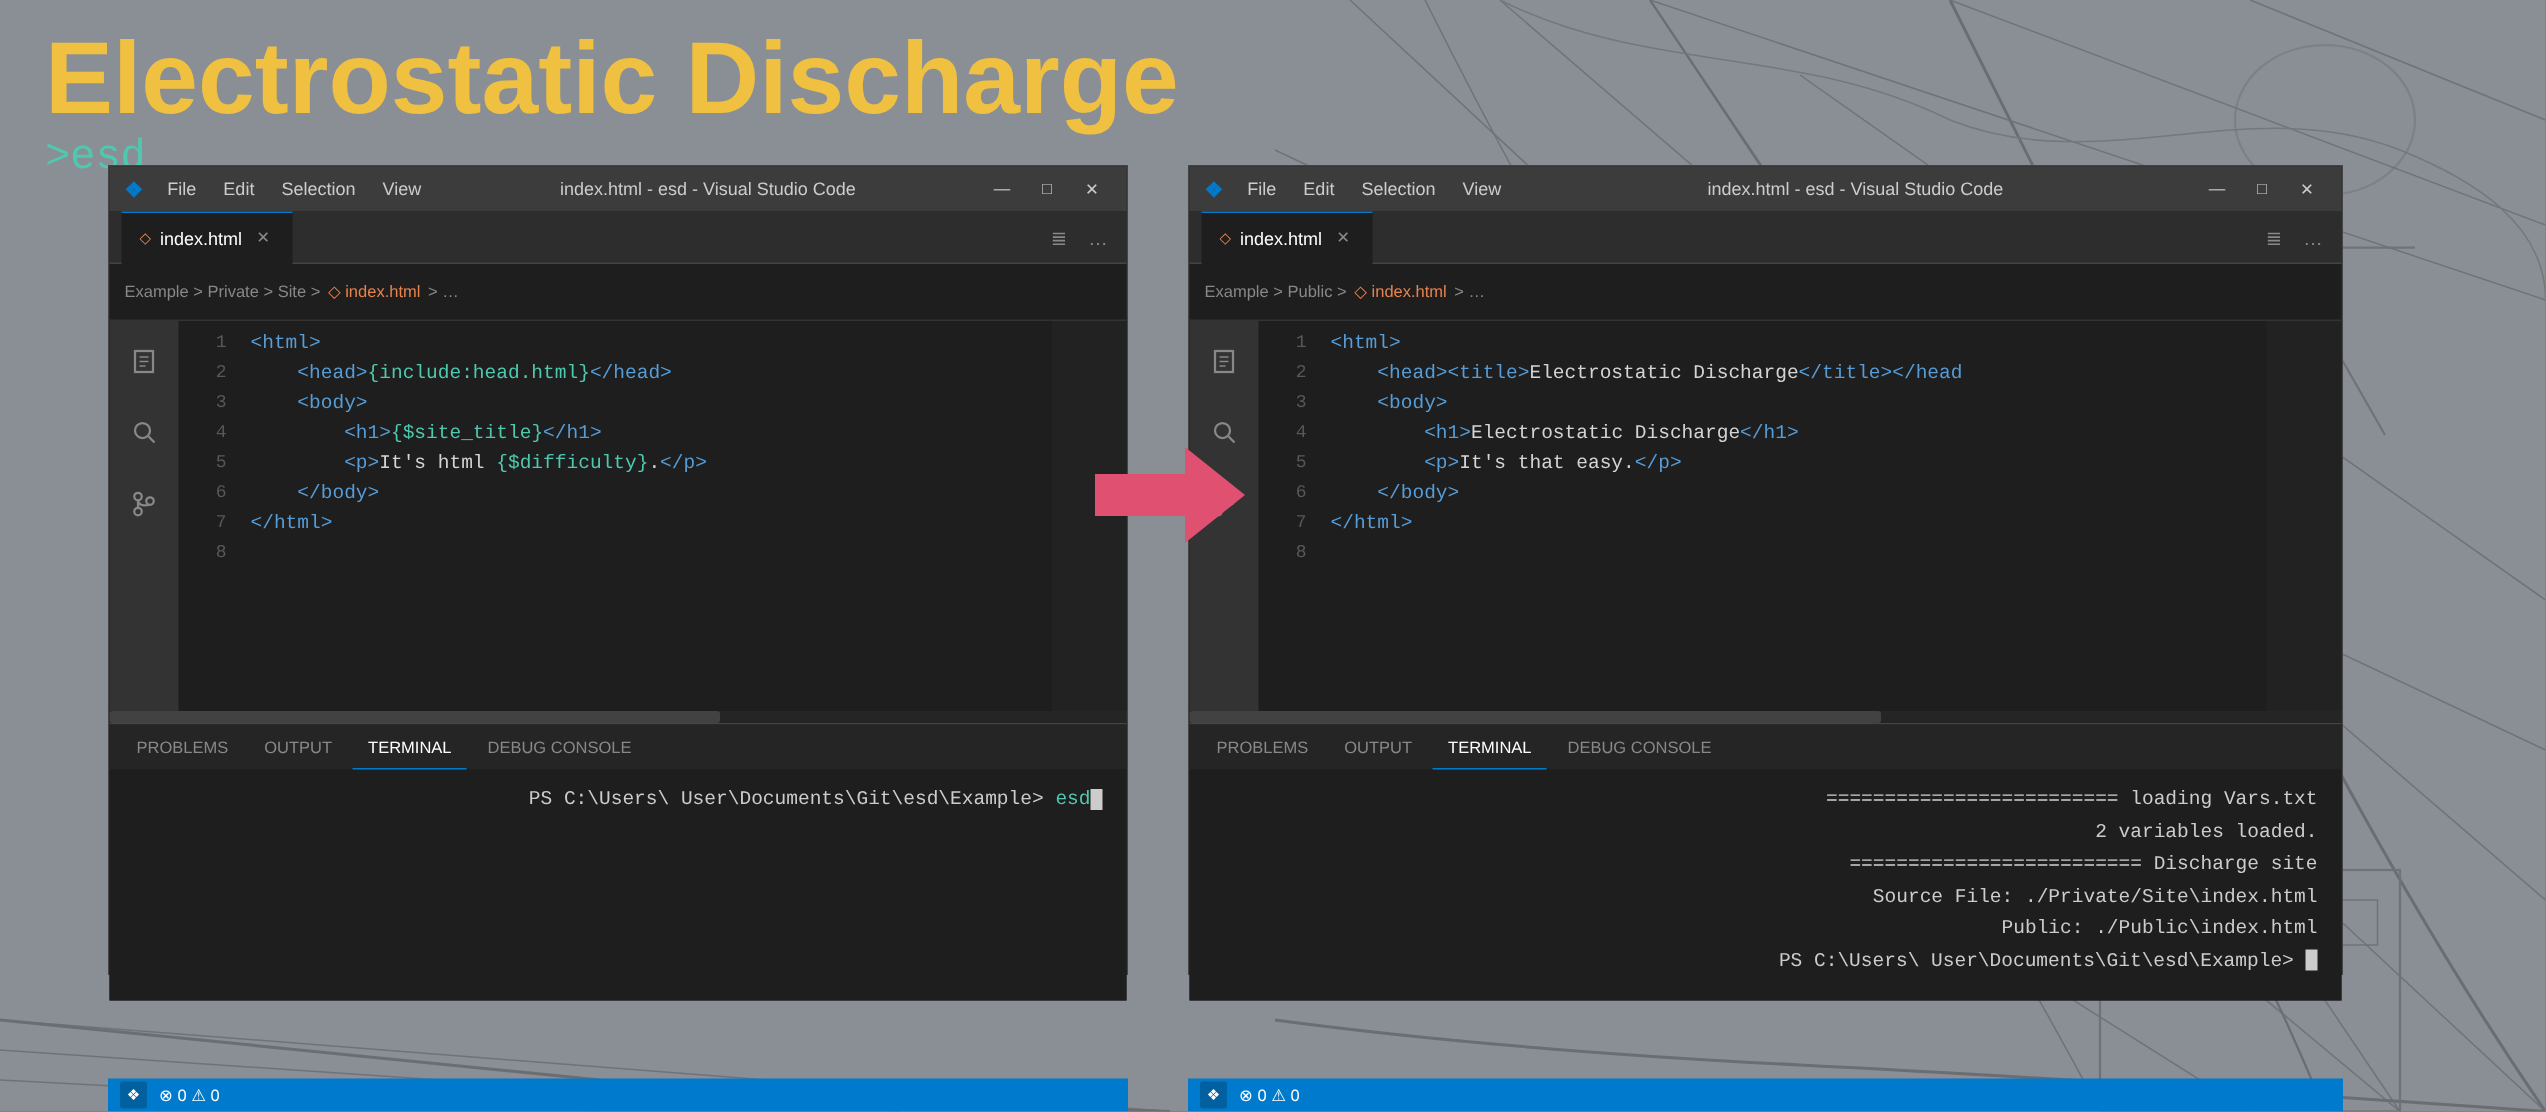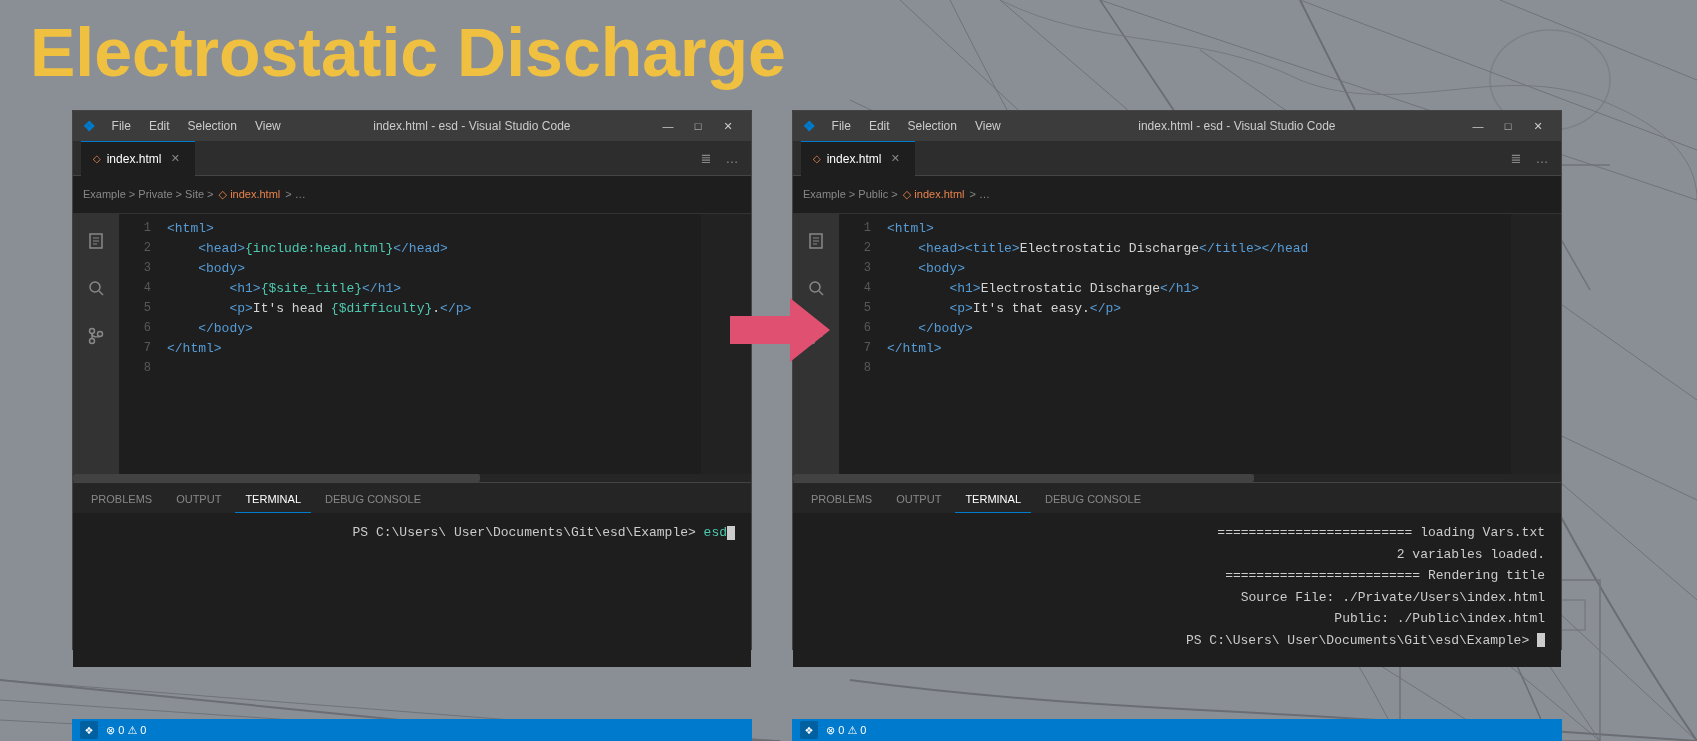--- a/index.html
+++ b/index.html
@@ -421,20 +421,21 @@
     <rect x="1400" y="580" width="200" height="161" stroke="#333" stroke-width="1.5" fill="none"></rect>
     <rect x="1420" y="600" width="30" height="30" stroke="#333" stroke-width="1" fill="none"></rect>
     <rect x="1465" y="600" width="30" height="30" stroke="#333" stroke-width="1" fill="none"></rect>
     <rect x="1510" y="600" width="30" height="30" stroke="#333" stroke-width="1" fill="none"></rect>
     <rect x="1555" y="600" width="30" height="30" stroke="#333" stroke-width="1" fill="none"></rect>
   </g>
 </svg>
 
 <div class="title-area">
   <div class="title-main">Electrostatic Discharge</div>
+  <div class="title-sub">&gt;esd</div>
 </div>
 
 <div class="arrow-container">
   <div class="arrow-shape">
     <div class="arrow-body"></div>
     <div class="arrow-head"></div>
   </div>
 </div>
 
 <div class="vscode-window window-left">
@@ -515,21 +516,21 @@
       <div class="code-line">
         <span class="line-num">3</span>
         <span class="code-content">    <span class="tag">&lt;body&gt;</span></span>
       </div>
       <div class="code-line">
         <span class="line-num">4</span>
         <span class="code-content">        <span class="tag">&lt;h1&gt;</span><span class="template">{$site_title}</span><span class="tag">&lt;/h1&gt;</span></span>
       </div>
       <div class="code-line">
         <span class="line-num">5</span>
-        <span class="code-content">        <span class="tag">&lt;p&gt;</span><span class="text-white">It's head </span><span class="template">{$difficulty}</span><span class="text-white">.</span><span class="tag">&lt;/p&gt;</span></span>
+        <span class="code-content">        <span class="tag">&lt;p&gt;</span><span class="text-white">It's html </span><span class="template">{$difficulty}</span><span class="text-white">.</span><span class="tag">&lt;/p&gt;</span></span>
       </div>
       <div class="code-line">
         <span class="line-num">6</span>
         <span class="code-content">    <span class="tag">&lt;/body&gt;</span></span>
       </div>
       <div class="code-line">
         <span class="line-num">7</span>
         <span class="code-content"><span class="tag">&lt;/html&gt;</span></span>
       </div>
       <div class="code-line">
@@ -674,24 +675,24 @@
       <span class="panel-tab">DEBUG CONSOLE</span>
     </div>
     <div class="terminal-body">
       <div class="term-line">
         <span class="term-prompt">========================= loading Vars.txt</span>
       </div>
       <div class="term-line">
         <span class="term-prompt">  2 variables loaded.</span>
       </div>
       <div class="term-line">
-        <span class="term-prompt">========================= Rendering title</span>
+        <span class="term-prompt">========================= Discharge site</span>
       </div>
       <div class="term-line">
-        <span class="term-prompt">  Source File: ./Private/Users\index.html</span>
+        <span class="term-prompt">  Source File: ./Private/Site\index.html</span>
       </div>
       <div class="term-line">
         <span class="term-prompt">  Public: ./Public\index.html</span>
       </div>
       <div class="term-line">
         <span class="term-prompt">PS C:\Users\ User\Documents\Git\esd\Example&gt; </span><span class="term-cursor"></span>
       </div>
     </div>
   </div>
 </div>

